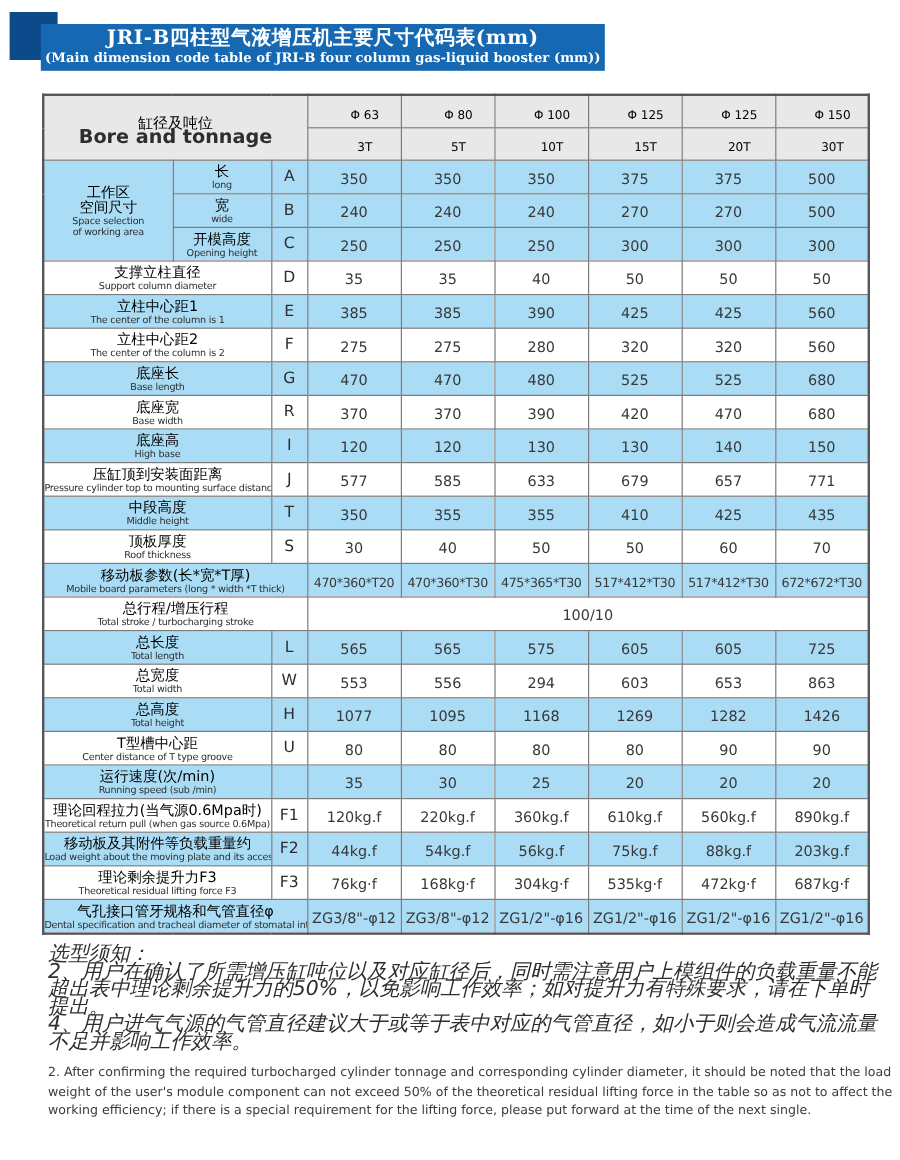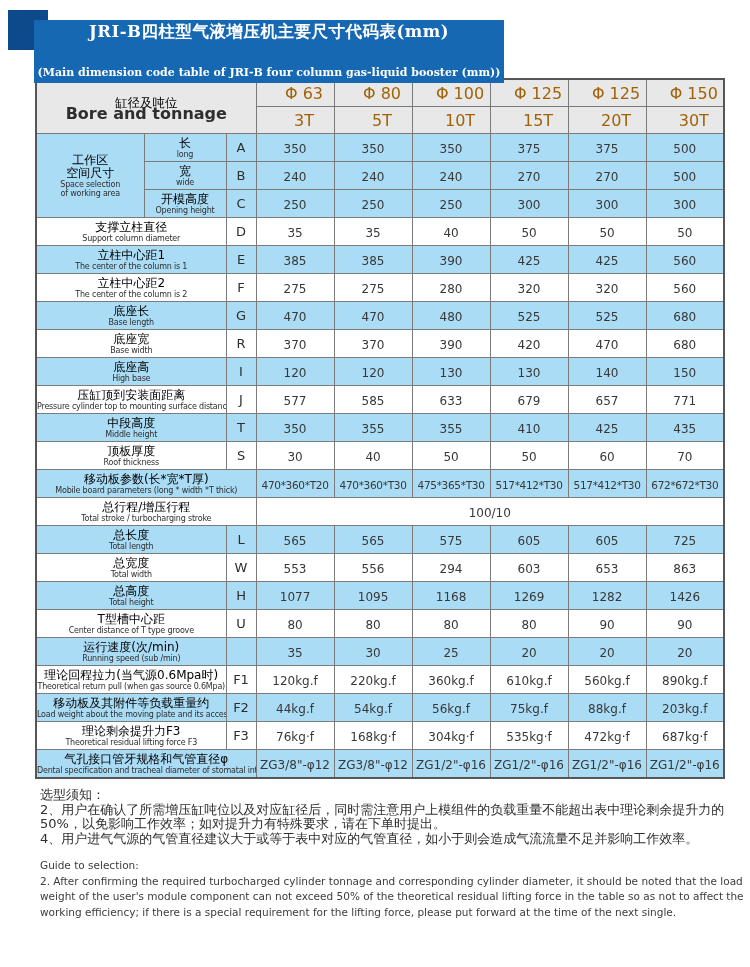--- a/index.html
+++ b/index.html
@@ -9,43 +9,43 @@
     -webkit-font-smoothing:antialiased;overflow:hidden;
   }
   
   .hdr{position:relative;height:72px;padding-left:38px;}
   .hdr .sq{position:absolute;left:8px;top:10px;width:40px;height:40px;background:#0d4a8c;}
   .hdr .banner{
     position:absolute;left:34px;top:20px;width:470px;
     background:#1568b1;color:#fff;text-align:center;padding:2px 0 4px 0;
   }
   .banner .t1{font-family:"DejaVu Serif","Liberation Serif",serif;font-weight:bold;font-size:16.5px;line-height:20px;letter-spacing:0.5px;}
-  .banner .t2{font-family:"DejaVu Serif","Liberation Serif",serif;font-weight:bold;font-size:11px;line-height:13px;margin-top:24px;}
+  .banner .t2{font-family:"DejaVu Serif","Liberation Serif",serif;font-weight:bold;font-size:11px;line-height:13px;}
   
   table.spec{
     border-collapse:collapse;table-layout:fixed;
     margin:6px 0 0 35px;width:688px;border:2px solid #565656;
   }
   .spec th,.spec td{
     border:1px solid #7b7b7b;padding:0;text-align:center;
     vertical-align:middle;overflow:hidden;background:#ffffff;
   }
   .spec thead th{background:#e8e8e8;font-weight:normal;height:26px;}
   .spec tbody td{height:27px;}
   .spec tr.blue td{background:#aadcf5;}
   .zh{font-size:12px;color:#000000;line-height:13px;white-space:nowrap;}
   .en{font-size:8px;color:#2e2e2e;line-height:9px;letter-spacing:-0.2px;white-space:nowrap;}
   .code{font-size:13px;color:#2e2e2e;}
   .val{font-size:12px;color:#383838;}
   td.smallv .val{font-size:10.5px;letter-spacing:-0.3px;}
   th .zh{font-size:12.5px;}
   th .en{font-size:16px;letter-spacing:0;font-weight:bold;}
-  th .bore{font-size:16px;color:#a16207;margin-left:18px;}
+  th .bore{font-size:10px;color:#000000;margin-left:18px;}
   
-  .notes-zh{margin:9px 0 0 40px;width:700px;font-size:13px;color:#2e2e2e;line-height:14.5px;}
+  .notes-zh{margin:9px 0 0 40px;width:700px;font-size:17px;color:#2e2e2e;line-height:14.5px;font-style:italic;}
   .notes-en{margin:12px 0 0 40px;width:705px;font-size:10.5px;color:#3c3c3c;line-height:15.5px;}
   .notes-zh div,.notes-en div{margin:0;}
 </style>
 </head>
 <body>
 
 <div class="hdr">
   <div class="sq"></div>
   <div class="banner">
     <div class="t1">JRI-B四柱型气液增压机主要尺寸代码表(mm)</div>
@@ -387,15 +387,14 @@
       </tr>
     </tbody>
 </table>
 
 <div class="notes-zh">
     <div>选型须知：</div>
     <div>2、用户在确认了所需增压缸吨位以及对应缸径后，同时需注意用户上模组件的负载重量不能超出表中理论剩余提升力的50%，以免影响工作效率；如对提升力有特殊要求，请在下单时提出。</div>
     <div>4、用户进气气源的气管直径建议大于或等于表中对应的气管直径，如小于则会造成气流流量不足并影响工作效率。</div>
   </div>
 <div class="notes-en">
-    <div>Guide to selection:</div>
     <div>2. After confirming the required turbocharged cylinder tonnage and corresponding cylinder diameter, it should be noted that the load weight of the user's module component can not exceed 50% of the theoretical residual lifting force in the table so as not to affect the working efficiency; if there is a special requirement for the lifting force, please put forward at the time of the next single.</div>
   </div>
 
 </body></html>

